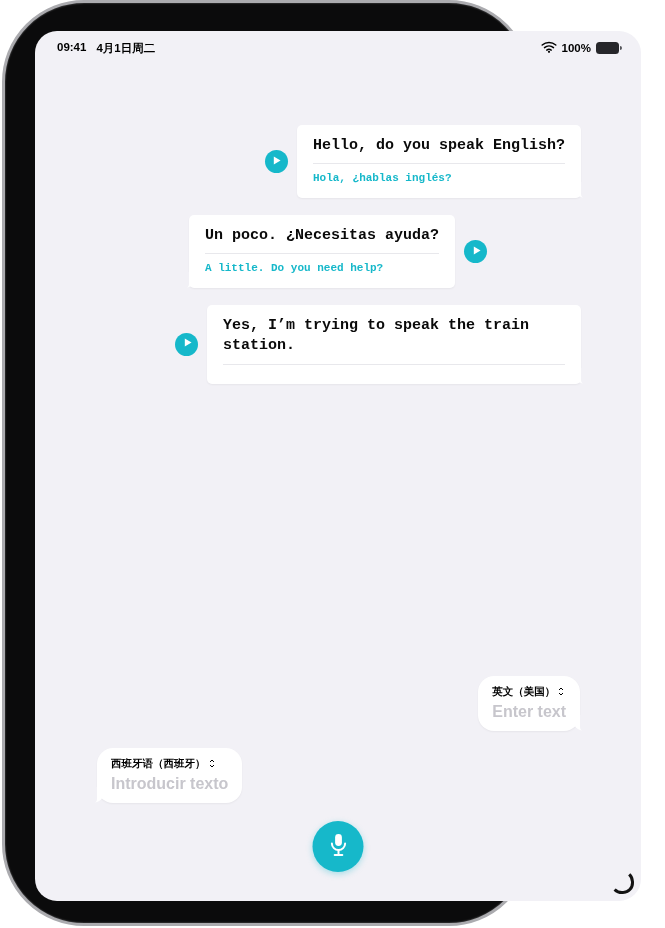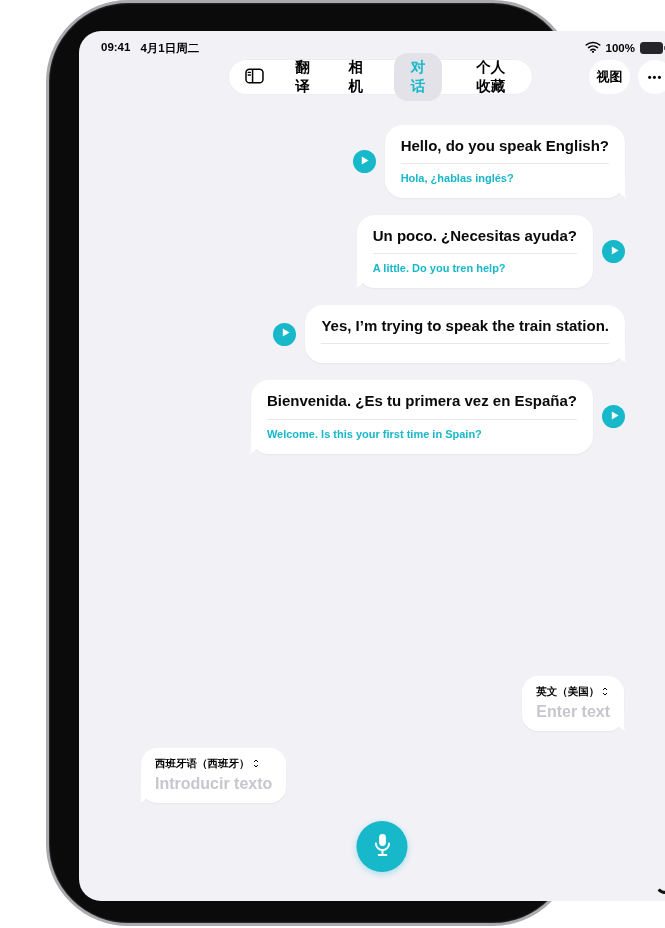--- a/index.html
+++ b/index.html
@@ -2,21 +2,21 @@
 <html><head>
 <meta charset="utf-8">
 <style>
   * { margin:0; padding:0; box-sizing:border-box; }
   html,body { width:665px; height:928px; background:#fff; overflow:hidden;
     font-family:"Liberation Sans","DejaVu Sans",sans-serif; }
 
   
   .device { position:absolute; left:2px; top:0px; width:529px; height:926px;
     border-radius:82px; background:#0b0b0c; border:3px solid #ababaf;
-    box-shadow: inset 0 0 2px rgba(255,255,255,.4); margin-left: 44px; }
+    box-shadow: inset 0 0 2px rgba(255,255,255,.4); }
   .screen { position:absolute; left:30px; top:28px; width:606px; height:870px;
     border-radius:22px; background:#F2F1F6; overflow:hidden; }
 
   
   .statusbar { position:absolute; top:8px; left:0; right:0; height:18px;
     display:flex; justify-content:space-between; align-items:center; padding:0 22px;
     font-size:11.5px; font-weight:700; color:#000; }
   .sb-left { display:flex; gap:10px; }
   .sb-right { display:flex; align-items:center; gap:5px;justify-content:flex-end; }
   .batt { position:relative; width:23px; height:11.5px; border-radius:3.5px;
@@ -37,24 +37,24 @@
     border-radius:17px; font-family:inherit; display:flex; align-items:center; justify-content:center; }
   .view-btn { right:55px; width:41px; font-size:13px; font-weight:600; color:#000; }
   .more-btn { right:13px; width:34px; font-size:11px; font-weight:800; color:#000; letter-spacing:1px; }
 
   
   :root { --teal:#16B8CA; }
   .chat { position:absolute; top:94px; left:0; right:0; display:flex;
     flex-direction:column; gap:17px; padding:0 60px; }
   .msg-row { display:flex; align-items:center; gap:9px; }
   .msg-row.right { justify-content:flex-end; }
-  .msg-row.left  { justify-content:flex-end; }
-  .bubble { position:relative; background:#fff; border-radius:18px;
+  .msg-row.left  { justify-content:center; }
+  .bubble { position:relative; background:#fff; border-radius:5px;
     padding:11px 16px 12px; max-width:374px;
-    box-shadow:0 1px 2px rgba(0,0,0,.05); }
+    box-shadow:0 1px 2px rgba(0,0,0,.05);font-family:Liberation Mono, monospace; }
   .src { font-size:15px; font-weight:700; color:#0a0a0a; line-height:1.35; }
   .bdiv { height:1px; background:#E8E8EC; margin:7px 0 7px; }
   .trans { font-size:11px; font-weight:700; color:var(--teal); line-height:1.35; }
   .tail-right::before { content:''; position:absolute; right:-5px; bottom:0;
     width:13px; height:15px; background:#fff; border-bottom-left-radius:13px; }
   .tail-right::after { content:''; position:absolute; right:-5px; bottom:-1px;
     width:5px; height:17px; background:#F2F1F6; border-bottom-left-radius:7px; }
   .tail-left::before { content:''; position:absolute; left:-5px; bottom:0;
     width:13px; height:15px; background:#fff; border-bottom-right-radius:13px; }
   .tail-left::after { content:''; position:absolute; left:-5px; bottom:-1px;
@@ -103,61 +103,41 @@
           <path d="M3.5 6.6a7 7 0 0 1 9 0" stroke="#000" stroke-width="1.5" stroke-linecap="round"></path>
           <path d="M5.8 9.1a3.6 3.6 0 0 1 4.4 0" stroke="#000" stroke-width="1.5" stroke-linecap="round"></path>
           <circle cx="8" cy="10.8" r="1.1" fill="#000"></circle>
         </svg>
       </span>
       <span>100%</span>
       <span class="batt"></span>
     </div>
   </div>
 
-  <div class="toolbar">
-    <div class="seg">
-      <button class="sidebar-btn">
-        <span>
-          <svg width="19" height="16" viewBox="0 0 19 16" fill="none">
-            <rect x="1" y="1.2" width="17" height="13.6" rx="3.4" stroke="#000" stroke-width="1.5"></rect>
-            <line x1="7.6" y1="1.2" x2="7.6" y2="14.8" stroke="#000" stroke-width="1.5"></line>
-            <line x1="3.2" y1="4.4" x2="5.4" y2="4.4" stroke="#000" stroke-width="1.3" stroke-linecap="round"></line>
-            <line x1="3.2" y1="7" x2="5.4" y2="7" stroke="#000" stroke-width="1.3" stroke-linecap="round"></line>
-          </svg>
-        </span>
-      </button>
-      <button class="seg-tab">翻译</button>
-      <button class="seg-tab">相机</button>
-      <button class="seg-tab selected">对话</button>
-      <button class="seg-tab">个人收藏</button>
-    </div>
-    <button class="round-btn view-btn">视图</button>
-    <button class="round-btn more-btn">•••</button>
-  </div>
 
   <div class="chat">
 
     <div class="msg-row right">
       <button class="play">
         <span><svg viewBox="0 0 24 24">
                 <path d="M7 4.8v14.4L19.5 12z" fill="#fff"></path>
               </svg></span>
       </button>
       <div class="bubble tail-right">
         <div class="src">Hello, do you speak English?</div>
         <div class="bdiv"></div>
         <div class="trans">Hola, ¿hablas inglés?</div>
       </div>
     </div>
 
     <div class="msg-row left">
       <div class="bubble tail-left">
         <div class="src">Un poco. ¿Necesitas ayuda?</div>
         <div class="bdiv"></div>
-        <div class="trans">A little. Do you tren help?</div>
+        <div class="trans">A little. Do you need help?</div>
       </div>
       <button class="play">
         <span><svg viewBox="0 0 24 24">
                 <path d="M7 4.8v14.4L19.5 12z" fill="#fff"></path>
               </svg></span>
       </button>
     </div>
 
     <div class="msg-row right">
       <button class="play">
@@ -166,32 +146,20 @@
               </svg></span>
       </button>
       <div class="bubble tail-right">
         <div class="src">Yes, I’m trying to speak the train station.</div>
         <div class="bdiv"></div>
       </div>
     </div>
 
 
 
-    <div class="msg-row left">
-      <div class="bubble tail-left">
-        <div class="src">Bienvenida. ¿Es tu primera vez en España?</div>
-        <div class="bdiv"></div>
-        <div class="trans">Welcome. Is this your first time in Spain?</div>
-      </div>
-      <button class="play">
-        <span><svg viewBox="0 0 24 24">
-                <path d="M7 4.8v14.4L19.5 12z" fill="#fff"></path>
-              </svg></span>
-      </button>
-    </div>
 
   </div>
 
   <div class="input-bubble input-en tail-right">
     <div class="lang">
       <span>英文（美国）</span>
       <span>
         <svg width="6" height="9" viewBox="0 0 6 9" fill="none">
           <path d="M1 3L3 1l2 2" stroke="#000" stroke-width="1"></path>
           <path d="M1 6l2 2 2-2" stroke="#000" stroke-width="1"></path>

